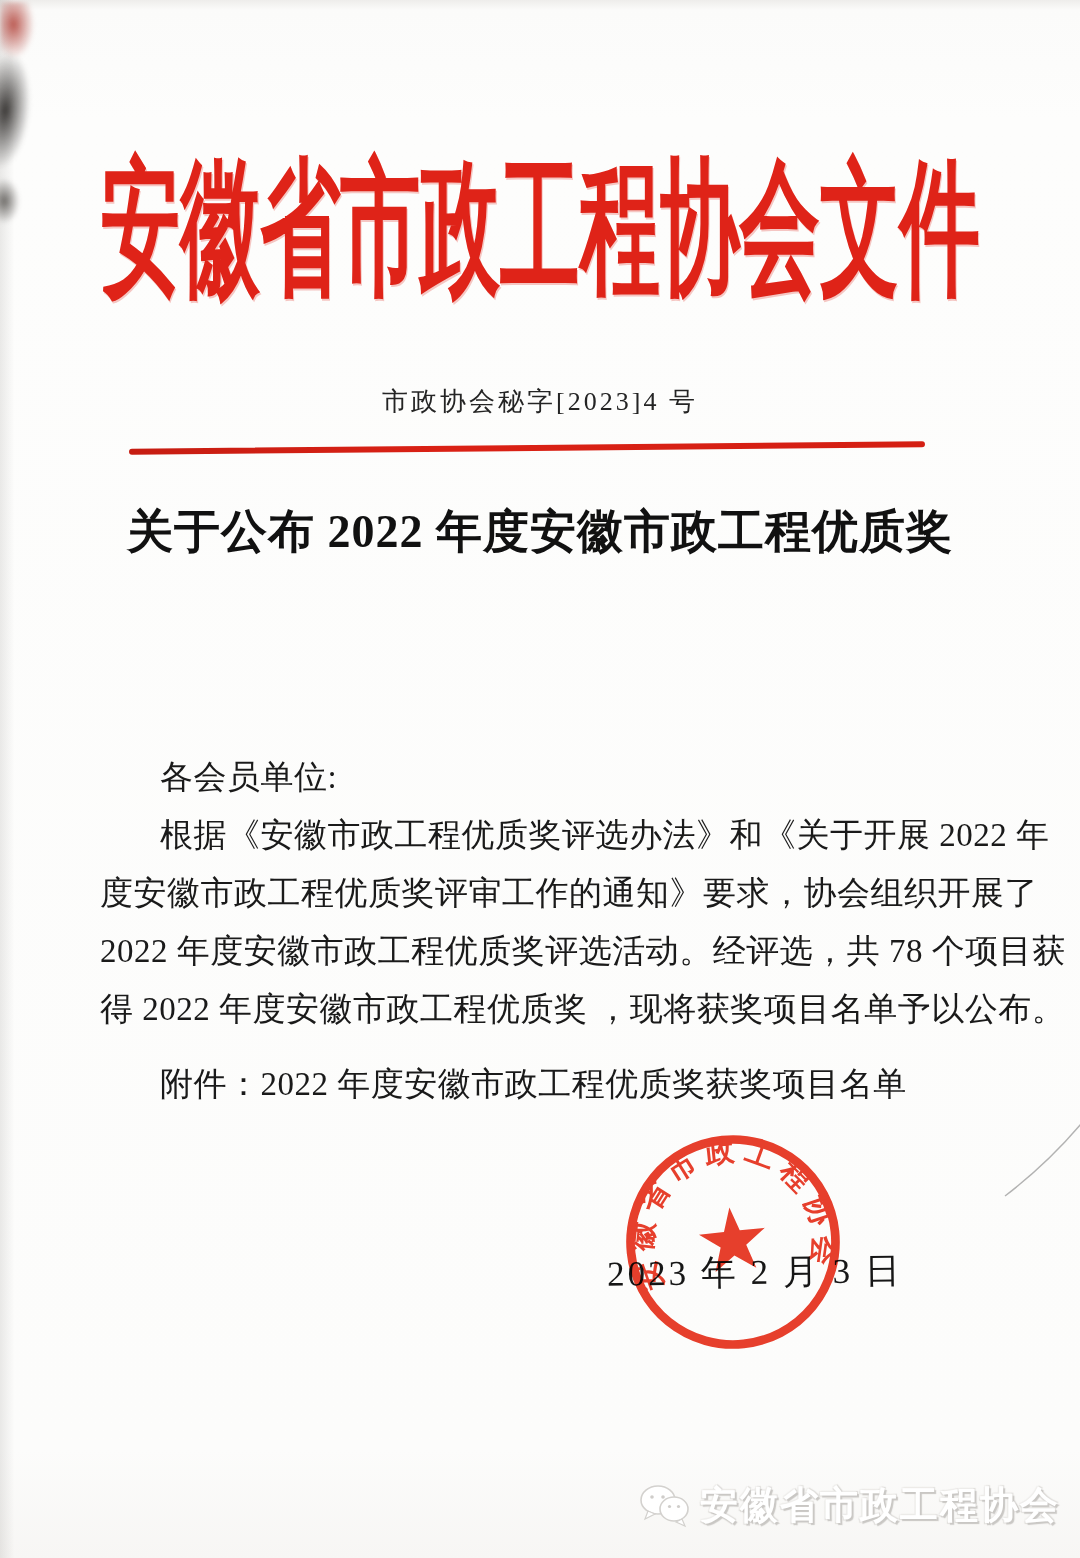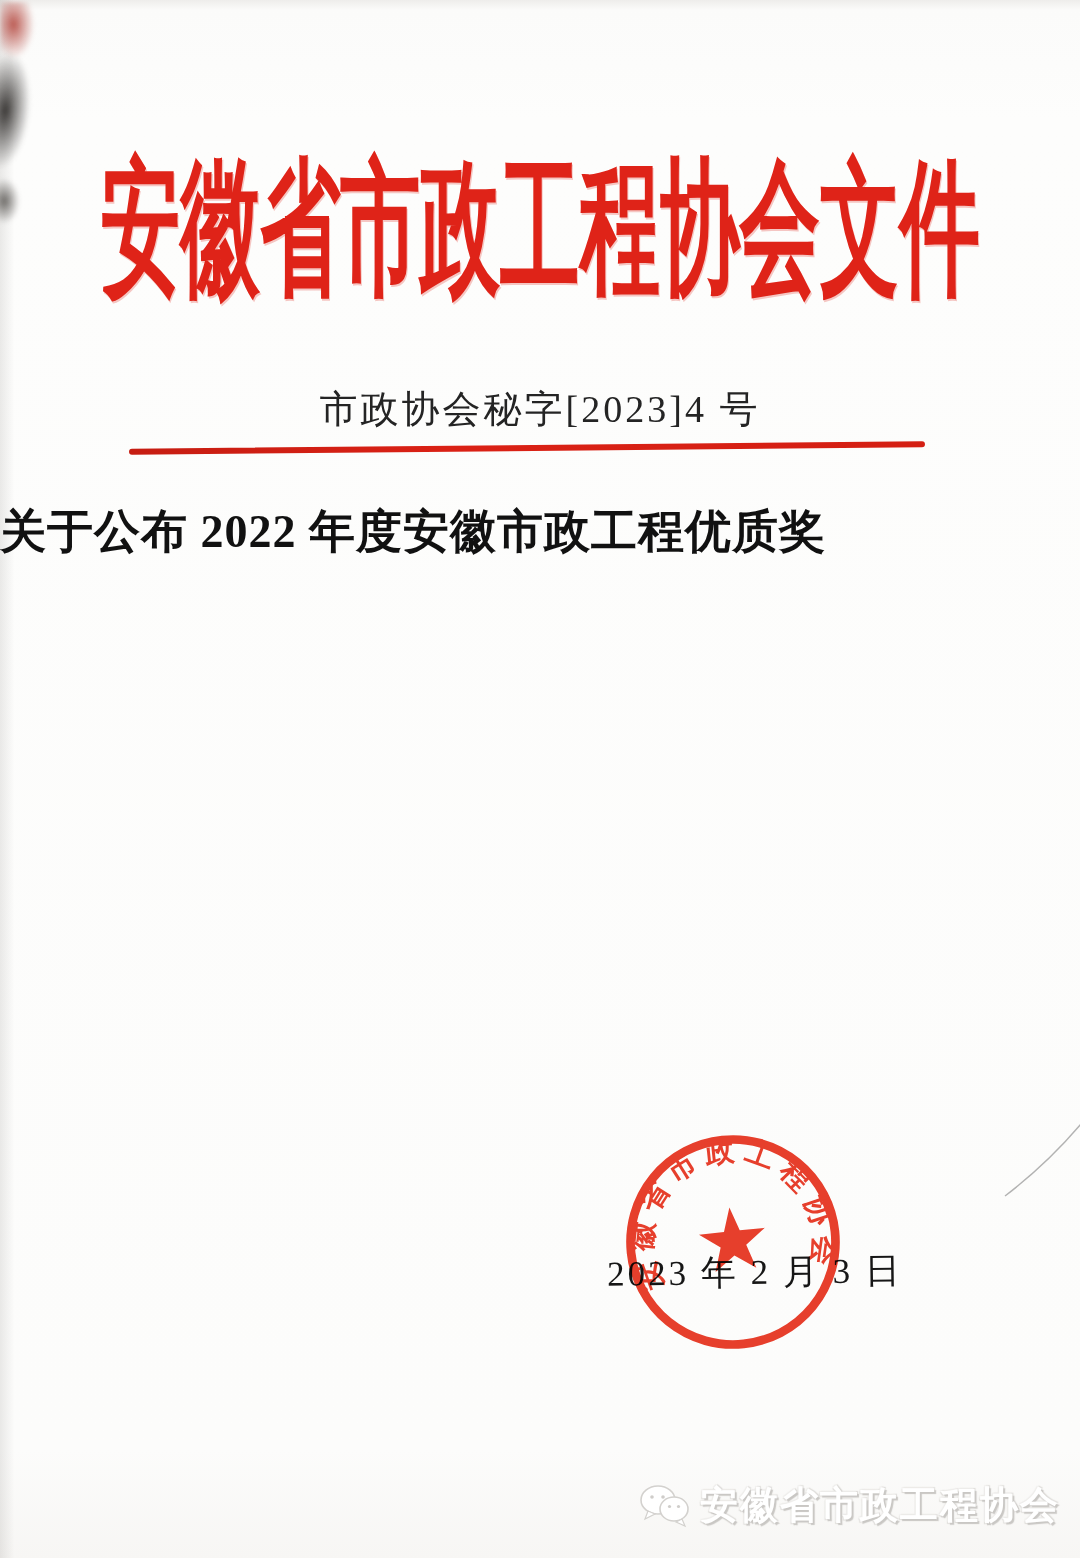--- a/index.html
+++ b/index.html
@@ -50,35 +50,35 @@
     font-size: 148px; font-weight: 900; color: #df2318;
     white-space: nowrap; letter-spacing: 0px; line-height: 1;
     transform: scaleX(0.54);
     text-shadow: 2px 2px 0 rgba(223,35,24,0.25);
     font-family: "Liberation Serif", serif;
   }
 
   
   .doc-number {
     position: absolute; left: 0; top: 384px; width: 100%;
-    text-align: center; font-size: 38px; letter-spacing: 3px; color: #242424;
+    text-align: center; font-size: 26px; letter-spacing: 3px; color: #242424;
   }
 
   
   .red-rule {
     position: absolute; left: 129px; top: 445px; width: 796px; height: 6px;
     background: linear-gradient(90deg, #c61d12, #da2115 40%, #d41f13);
     border-radius: 3px;
     transform: rotate(-0.55deg);
   }
 
   
   .title-block {
     position: absolute; left: 0; top: 494px; width: 100%;
-    font-weight: 700; color: #111;
+    text-align: center; font-weight: 700; color: #111;
     font-size: 46px; line-height: 75px; letter-spacing: 1px;
   }
 
   
   .body-block {
     position: absolute; left: 100px; top: 748px; width: 890px;
     font-size: 33px; color: #1a1a1a; letter-spacing: 0.5px;
   }
   .body-block .line { line-height: 58px; white-space: nowrap; }
   .body-block .indent { padding-left: 60px; }
@@ -127,20 +127,28 @@
   </div>
 
   <div class="doc-number">市政协会秘字[2023]4 号</div>
 
   <div class="red-rule"></div>
 
   <div class="title-block">
     <div>关于公布 2022 年度安徽市政工程优质奖</div>
   </div>
 
+  <div class="body-block">
+    <div class="line indent">各会员单位:</div>
+    <div class="line indent">根据《安徽市政工程优质奖评选办法》和《关于开展 2022 年</div>
+    <div class="line">度安徽市政工程优质奖评审工作的通知》要求，协会组织开展了</div>
+    <div class="line">2022 年度安徽市政工程优质奖评选活动。经评选，共 78 个项目获</div>
+    <div class="line">得 2022 年度安徽市政工程优质奖 ，现将获奖项目名单予以公布。</div>
+    <div class="line indent attachment">附件：2022 年度安徽市政工程优质奖获奖项目名单</div>
+  </div>
 
   <div class="issue-date">2023 年 2 月 3 日</div>
 
   <svg class="seal" width="232" height="232" viewBox="0 0 240 240">
     <defs>
       <path id="sealArc" d="M 47.3 162 A 84 84 0 1 1 192.7 162" fill="none"></path>
     </defs>
     <circle cx="120" cy="120" r="106" fill="none" stroke="#e83420" stroke-width="9"></circle>
     <polygon fill="#e83420" points="120,84 128.2,108.7 154.2,108.9 133.3,124.3 141.2,149.1 120,134 98.8,149.1 106.7,124.3 85.8,108.9 111.8,108.7"></polygon>
     <text font-size="30" font-weight="bold" fill="#e83420" letter-spacing="8" style="font-family:&quot;Liberation Serif&quot;,serif">

